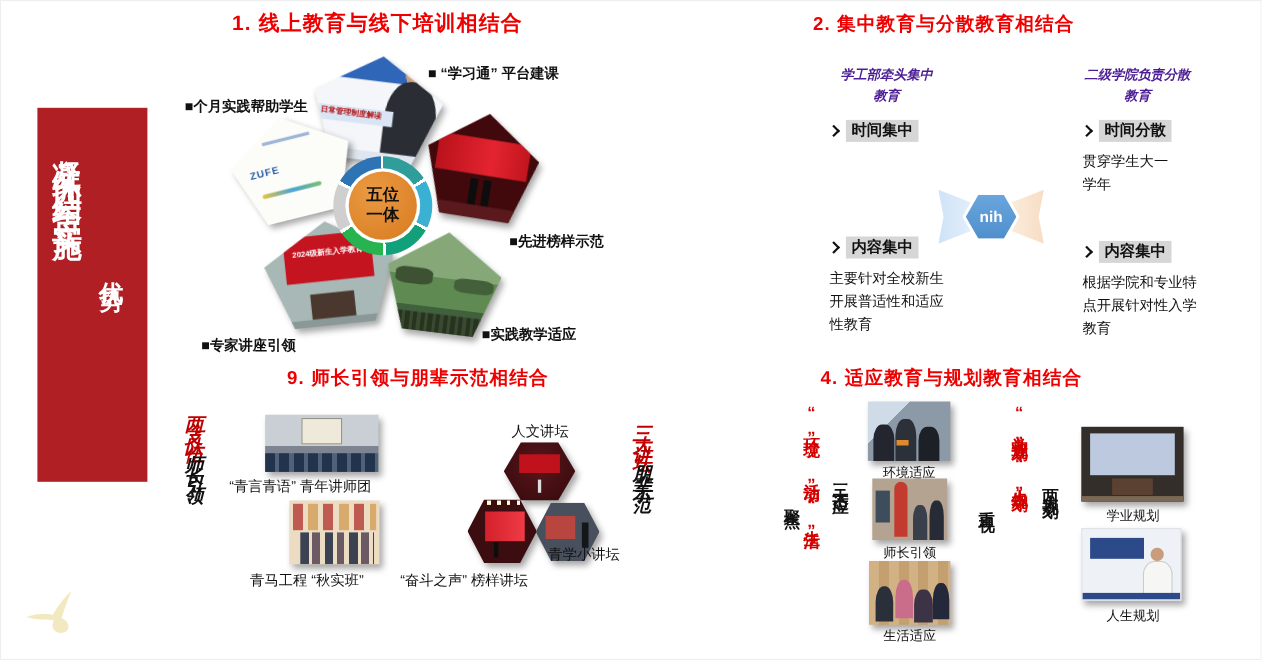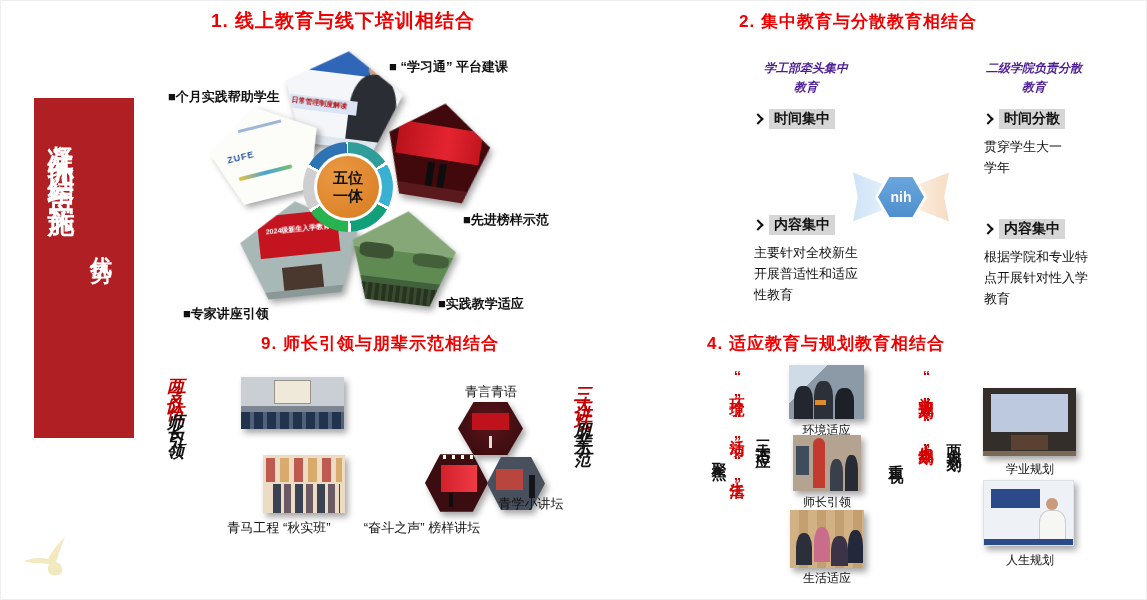--- a/index.html
+++ b/index.html
@@ -7,21 +7,21 @@
   body { font-family:"Liberation Sans","DejaVu Sans",sans-serif; color:#111; }
   .stage { position:relative; width:1147px; height:600px; background:#fff; overflow:hidden; border:1px solid #eee; }
   .abs { position:absolute; }
   .ml { white-space:pre-line; }
 
   
   .sec-title { position:absolute; color:#ee0000; font-weight:bold; text-align:left; letter-spacing:1px; }
   .t1 { left:210px; top:7px;  width:400px; font-size:19px; }
   .t2 { left:738px; top:9px;  width:300px; font-size:17px; }
   .t3 { left:260px; top:331px; width:300px; font-size:17px; }
-  .t4 { left:706px; top:331px; width:300px; font-size:17px; }
+  .t4 { left:745px; top:331px; width:300px; font-size:17px; }
 
   
   .banner { position:absolute; left:33px; top:97px; width:100px; height:340px; background:#b01f24; }
   .vtext { writing-mode:vertical-rl; text-orientation:upright; line-height:1; }
   .banner-main { position:absolute; left:13px; top:26px; height:294px; color:#fff; font-weight:bold;
                  font-size:27px; letter-spacing:8px; }
   .banner-side { position:absolute; left:56px; top:140px; height:70px; color:#fff; font-weight:bold;
                  font-size:22px; letter-spacing:6px; }
 
   
@@ -294,30 +294,31 @@
   <div class="vscript" style="left:166px; top:364px;">
     <span class="vred">两支队伍</span><span class="vblk">师长引领</span>
   </div>
 
   <div class="pwrap" style="left:240px; top:376px; width:103px; height:52px;">
     <div class="photo ph-class">
       <div class="el cl-screen"></div>
       <div class="el cl-row"></div>
     </div>
   </div>
+  <div class="caption" style="left:193px; top:432px; width:158px;">“青言青语” 青年讲师团</div>
 
   <div class="pwrap" style="left:262px; top:454px; width:82px; height:58px;">
     <div class="photo ph-gallery">
       <div class="el g-posters"></div>
       <div class="el g-crowd"></div>
     </div>
   </div>
   <div class="caption" style="left:213px; top:518px; width:130px;">青马工程 “秋实班”</div>
 
-  <div class="caption" style="left:453px; top:382px; width:74px;">青言青语</div>
+  <div class="caption" style="left:453px; top:382px; width:74px;">人文讲坛</div>
   <div class="pwrap" style="left:457px; top:400px; width:65px; height:55px;">
     <div class="photo hexa hx-renwen">
       <div class="el h-screen1"></div>
       <div class="el h-fig-w"></div>
     </div>
   </div>
 
   <div class="pwrap" style="left:424px; top:452px; width:63px; height:60px;">
     <div class="photo hexa hx-fendou">
       <div class="el h-lights"></div>

